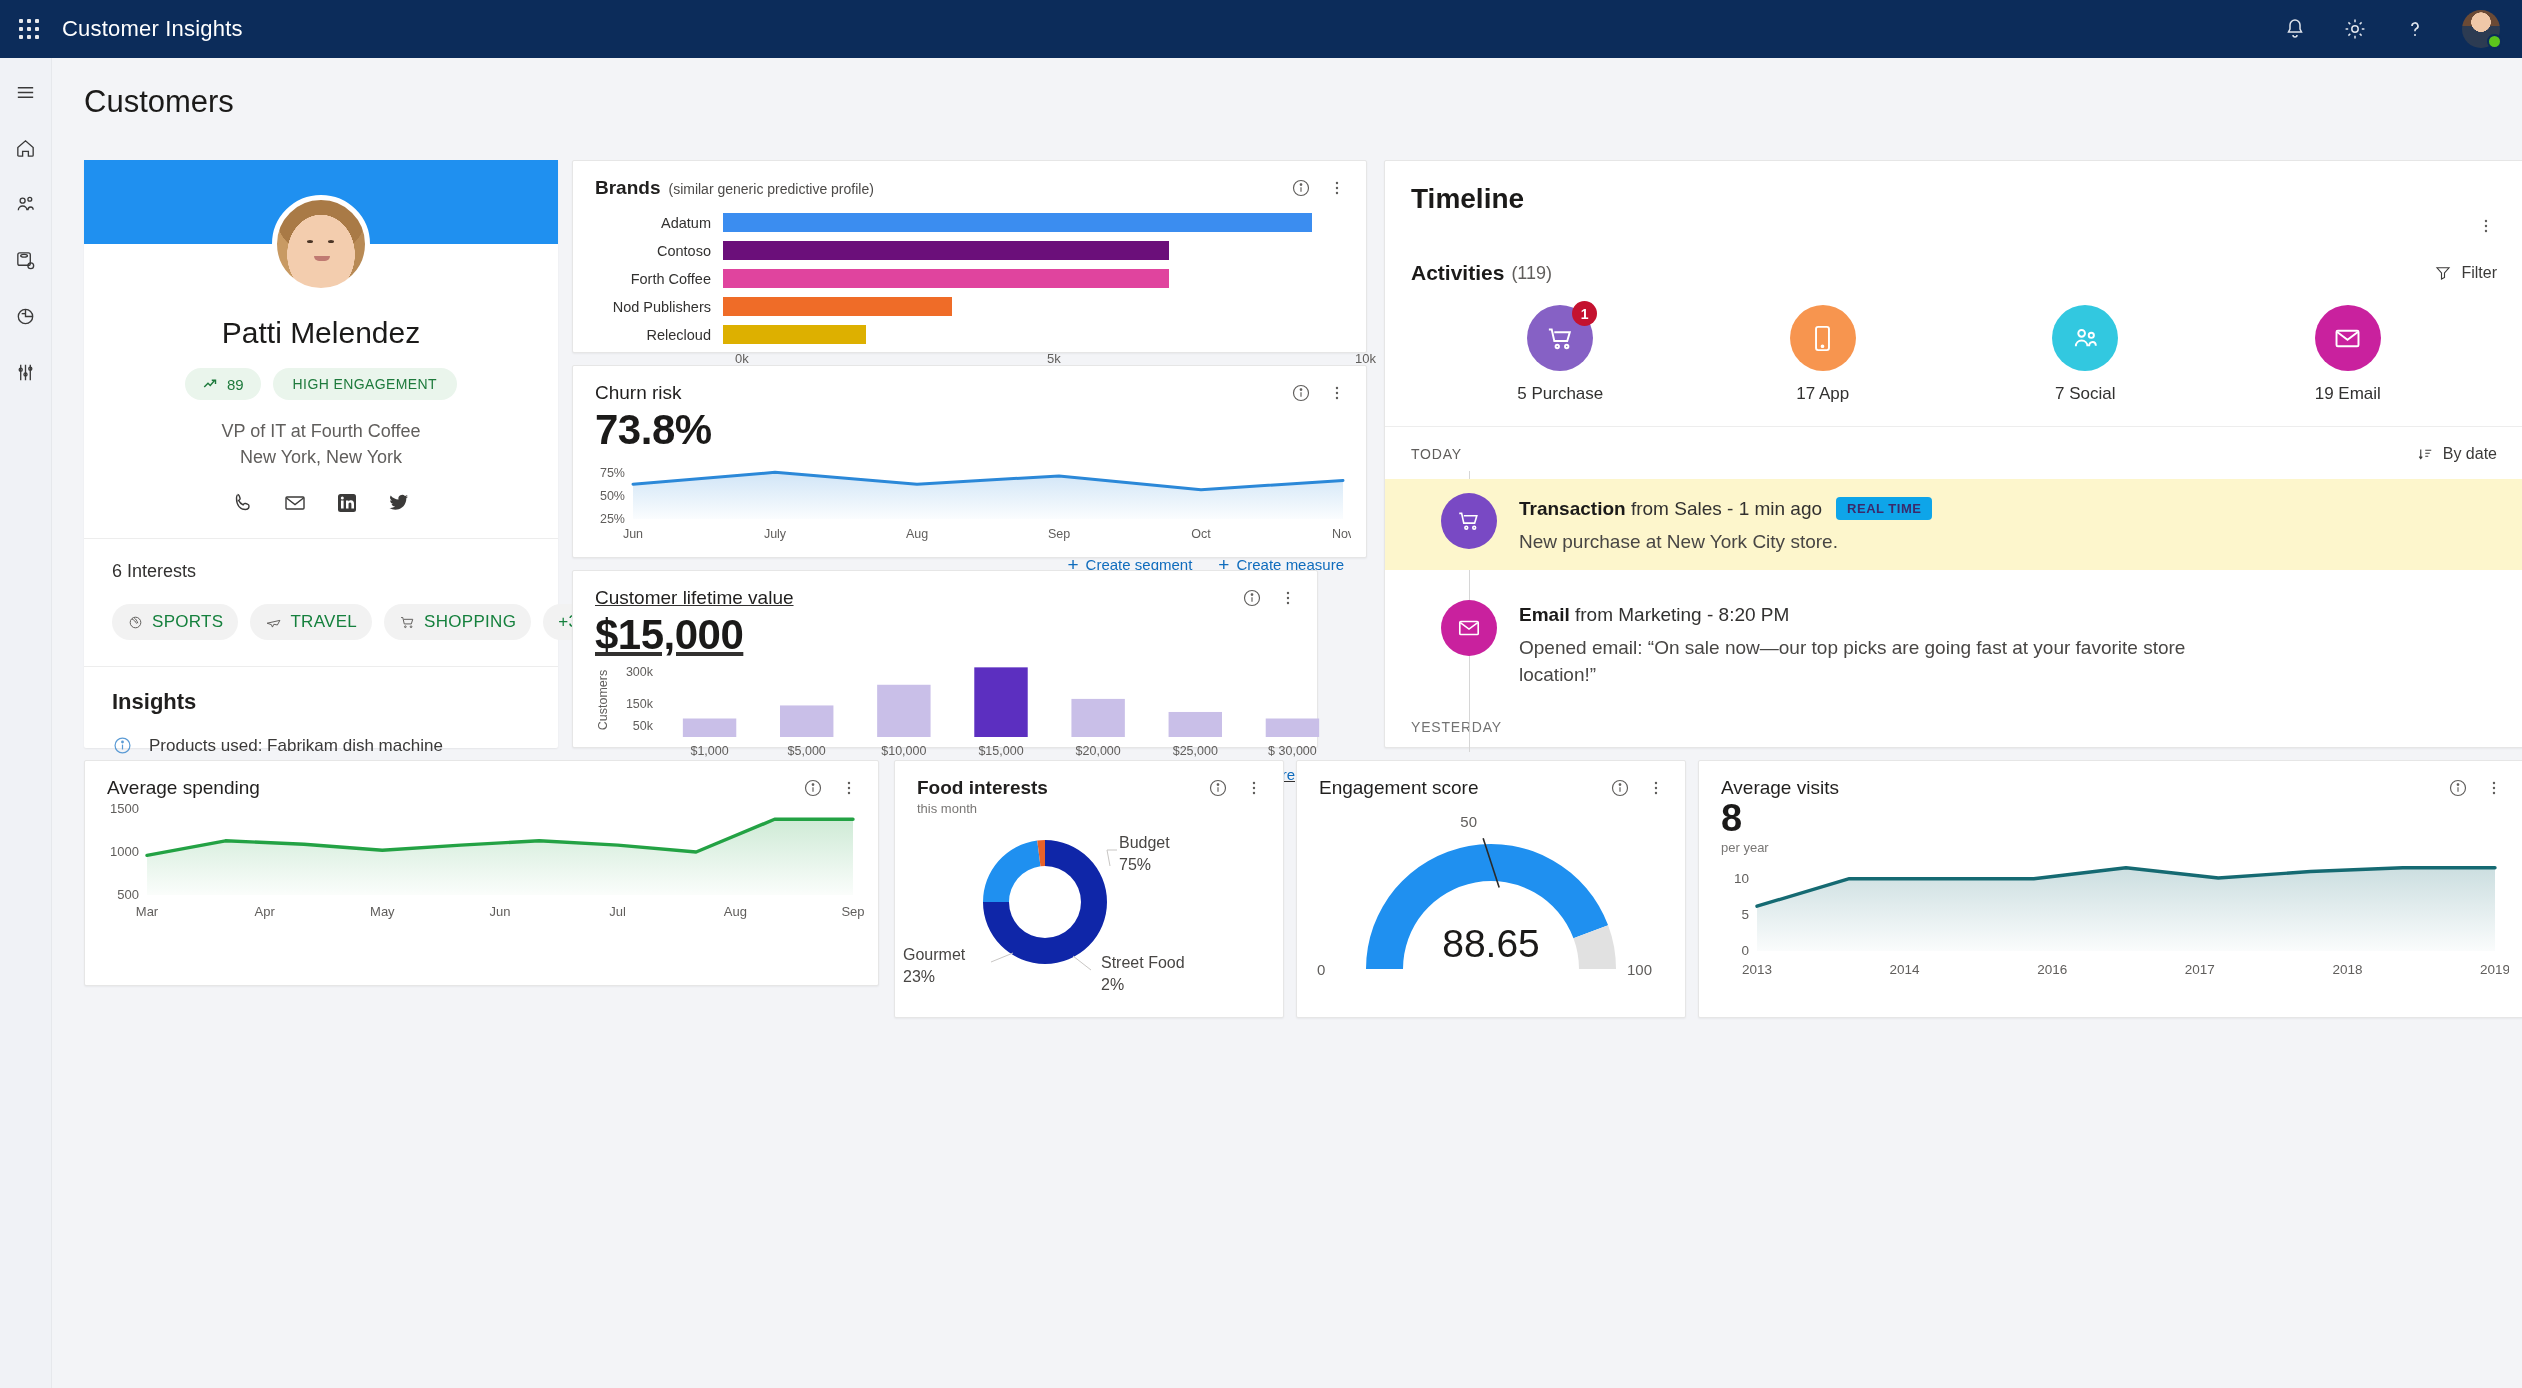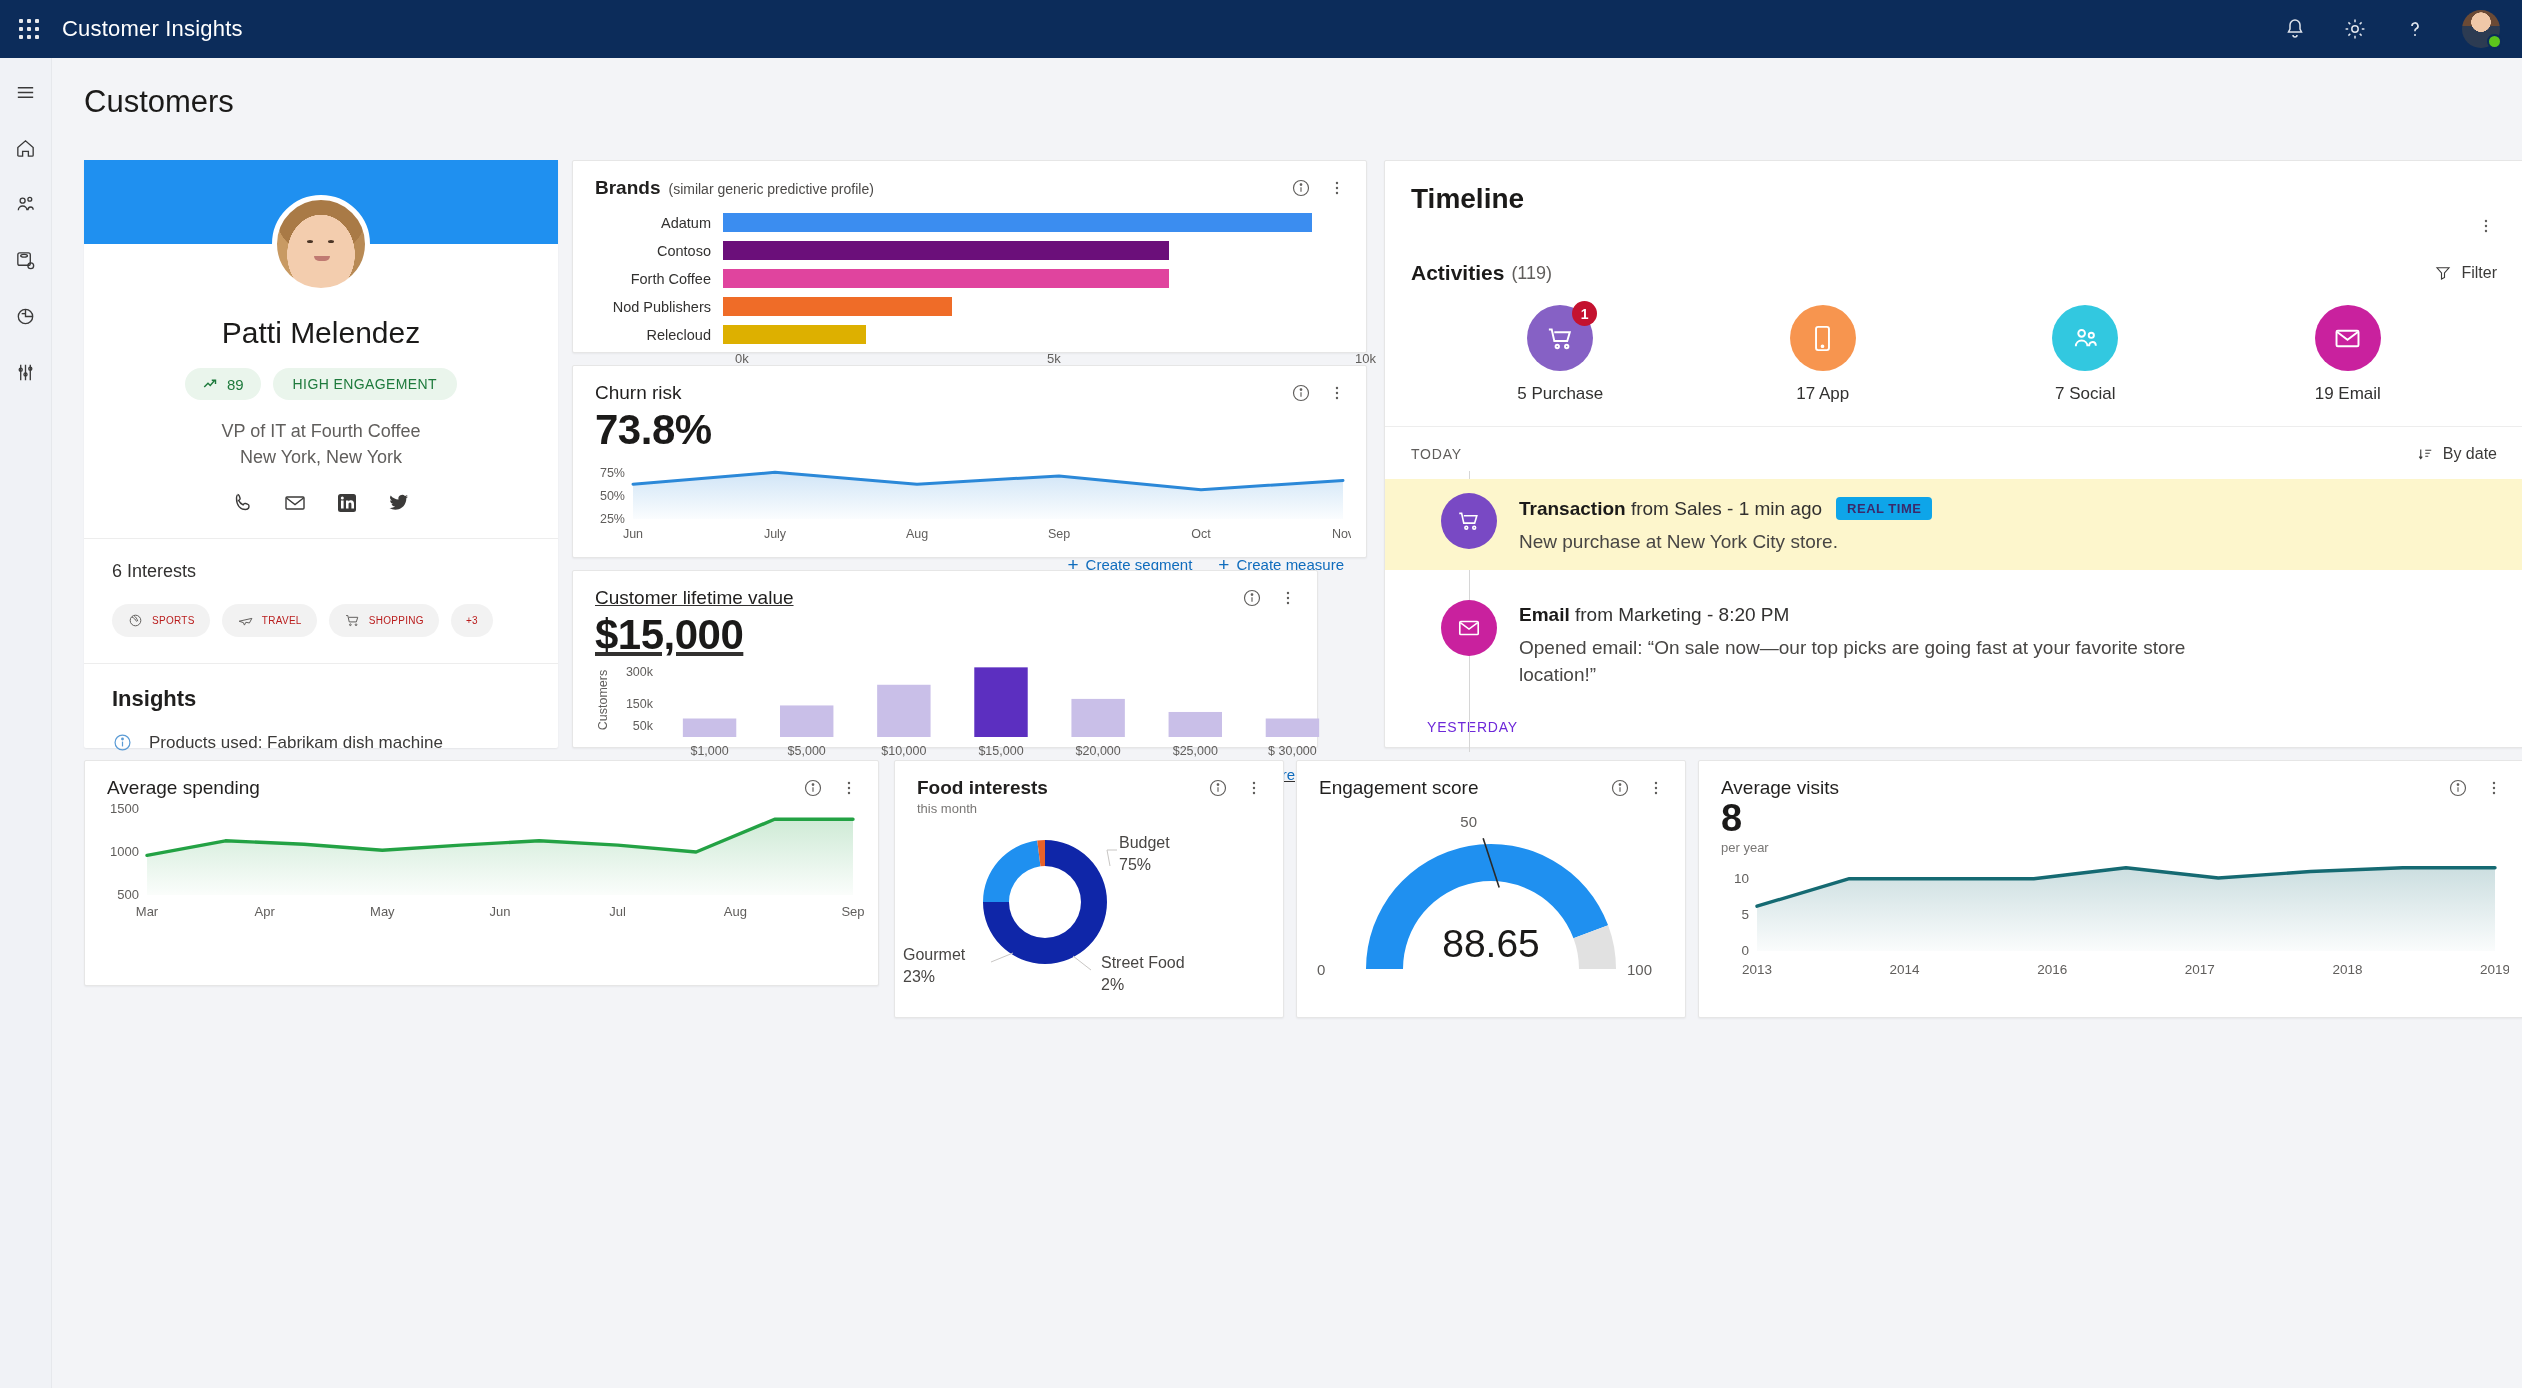--- a/index.html
+++ b/index.html
@@ -83,21 +83,21 @@
   .badge { background:#eaf5ec; color:#1e7a3c; border-radius:20px; padding: 7px 17px; font-size:15px;
            display:flex; align-items:center; gap:7px; cursor:pointer; }
   .badge.wide { letter-spacing:.4px; font-size:14px; padding: 8px 20px; }
   .profile-role { text-align:center; font-size: 18px; color:#605e5c; margin-top: 18px; line-height: 1.45; }
   .social-row { display:flex; justify-content:center; gap: 26px; margin-top: 20px; color:#3b3a39; }
   .social-row .ico-btn { width:26px; height:26px; }
   .social-row svg { width: 24px; height:24px; }
   .divider { height:1px; background:#ededed; margin: 22px 0 0 0; }
   .sec-label { font-size:18px; color:#323130; margin: 22px 0 0 28px; }
   .chips { display:flex; gap: 12px; margin: 22px 0 0 28px; flex-wrap:nowrap; }
-  .chip { background:#f2f2f2; border-radius:18px; padding: 8px 15px; font-size:10px; color:#b91c1c;
+  .chip { background:#f2f2f2; border-radius:18px; padding: 8px 15px; font-size:17px; color:#15803d;
           display:flex; align-items:center; gap:8px; cursor:pointer; letter-spacing:.3px;}
   .chip svg { width:17px; height:17px; }
   .insights-title { font-size:22px; font-weight:600; color:#201f1e; margin: 22px 0 0 28px; }
   .insight-row { display:flex; align-items:center; gap:16px; margin: 20px 0 0 28px; font-size:17px; color:#3b3a39; }
   .insight-row svg { width:21px; height:21px; color:#5b9bd5; flex:none; }
 
   
   #brands-card { left: 488px; top: 102px; width: 795px; height: 193px; }
   .chart-area { position:relative; }
   .bar-row { display:flex; align-items:center; height: 23px; margin-bottom: 5px; }
@@ -141,21 +141,21 @@
   .tl-entry.hl { background:#fdf6cc; margin-left:-26px; margin-right:-26px; padding-left:26px; padding-right:26px; }
   .tl-dot { width: 56px; height:56px; border-radius:50%; display:flex; align-items:center; justify-content:center;
             color:#fff; flex:none; margin-left: 30px; z-index:1; }
   .tl-entry.hl .tl-dot { margin-left: 30px; }
   .tl-dot svg { width:26px; height:26px; }
   .tl-text { padding-top: 4px; }
   .tl-t1 { font-size:19px; color:#323130; display:flex; align-items:center; gap:14px; flex-wrap:wrap;}
   .tl-t1 b { font-weight:700; color:#1b1a19; }
   .rt-badge { background:#0ea5e9; color:#3b2a6b; font-size:13px; font-weight:600; padding:4px 11px; border-radius:4px; letter-spacing:.5px;}
   .tl-t2 { font-size:19px; color:#484644; margin-top: 8px; line-height:1.45; max-width: 720px; }
-  .day-mid { font-size:14px; color:#6d28d9; letter-spacing:.8px; margin: 16px 0 0 16px; }
+  .day-mid { font-size:14px; color:#737373; letter-spacing:.8px; margin: 16px 0 0 0; }
 
   
   #spend-card { left: 0px; top: 702px; width: 795px; height: 226px; }
   #food-card { left: 810px; top: 702px; width: 390px; height: 258px; }
   #eng-card  { left: 1212px; top: 702px; width: 390px; height: 258px; }
   #visits-card { left: 1614px; top: 702px; width: 826px; height: 258px; }
   svg text { font-family: "Liberation Sans", sans-serif; }
 </style>
 </head>
 <body>

